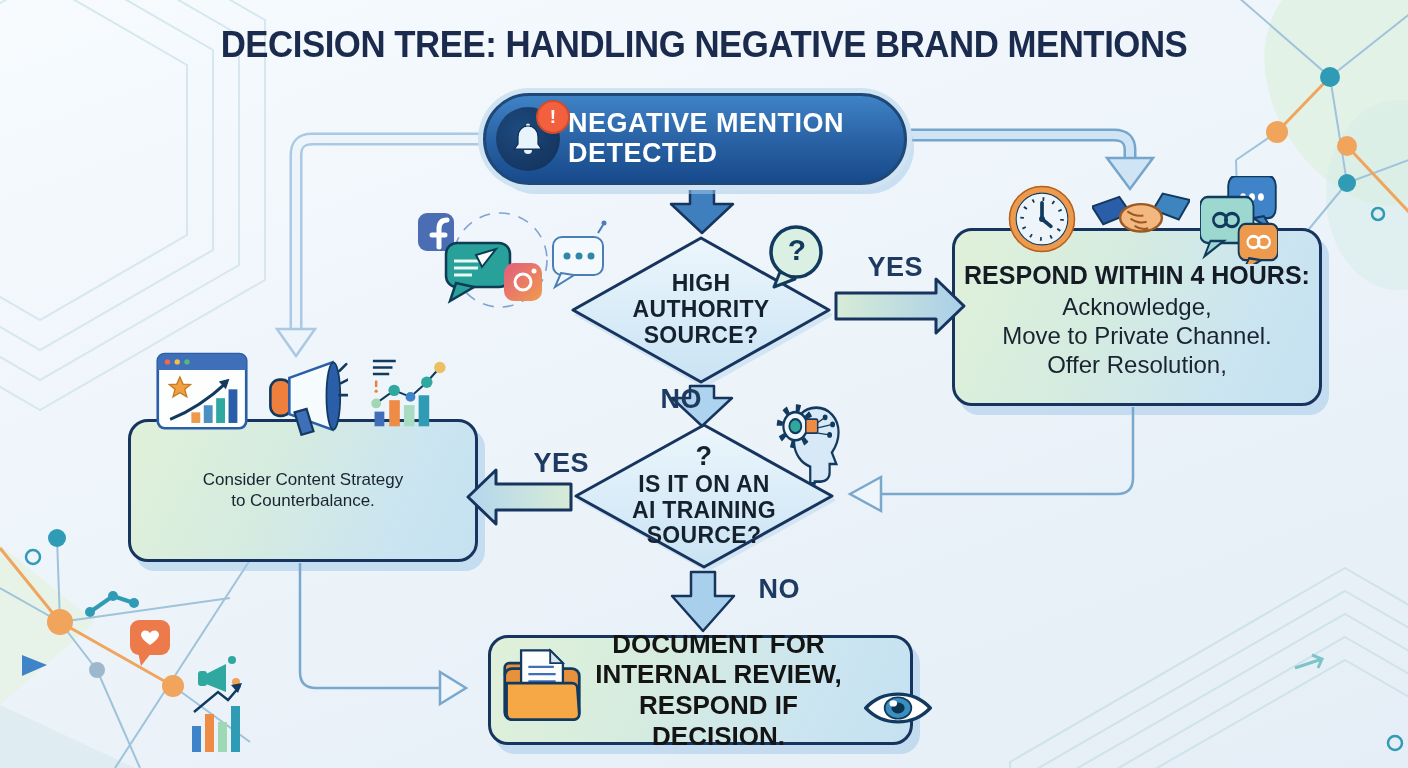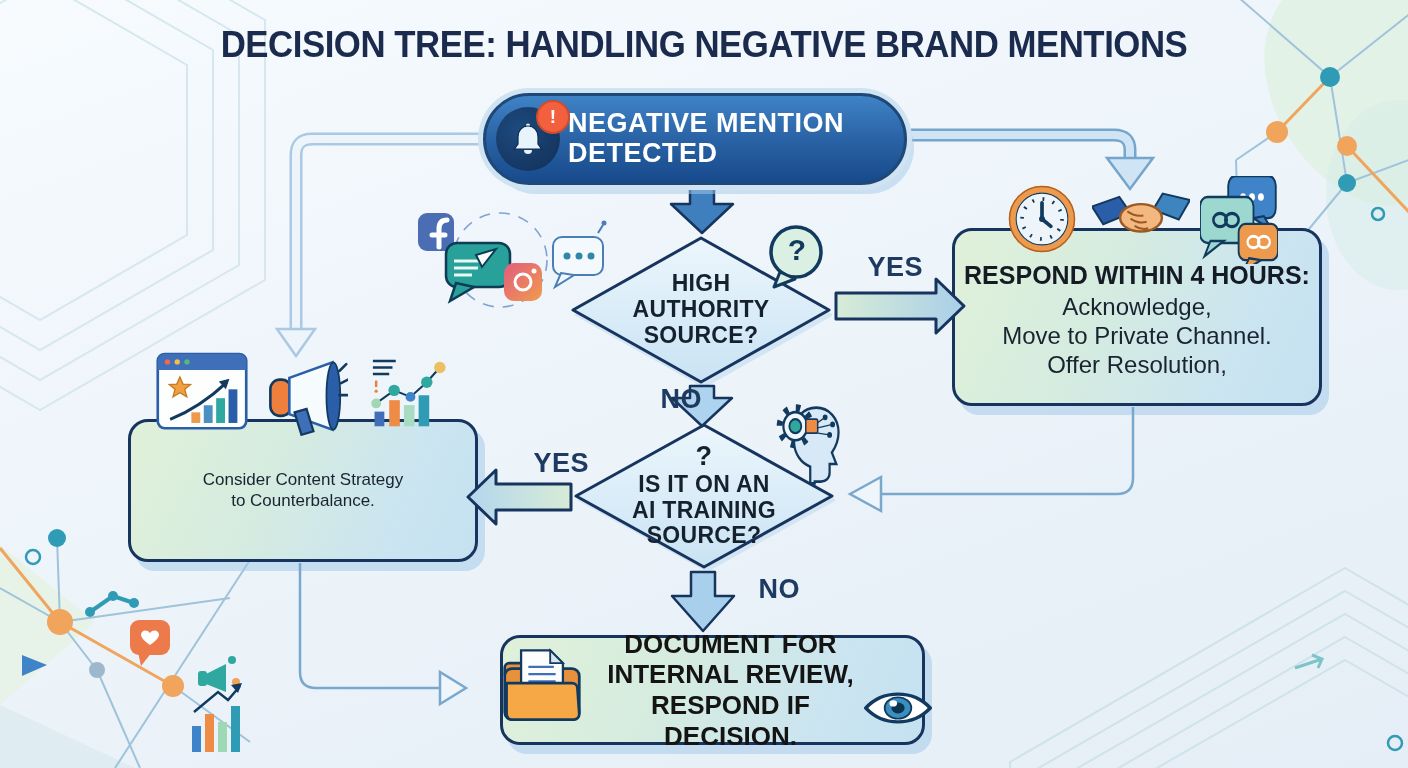--- a/index.html
+++ b/index.html
@@ -42,21 +42,21 @@
   .card{position:absolute;border:3px solid #17345e;border-radius:20px;box-sizing:border-box;
       background:linear-gradient(115deg,#e0f1d9 0%,#d6ecdf 38%,#cae4f1 78%,#c5e1f0 100%);
       box-shadow:7px 9px 0 rgba(165,203,233,.55);
       display:flex;flex-direction:column;justify-content:center;text-align:center;}
   .card-heading{font-weight:800;font-size:25px;color:#141b25;line-height:1.25;}
   .card-line{font-weight:500;font-size:24px;color:#1a2330;line-height:1.22;}
   .card-respond{left:952px;top:228px;width:370px;height:178px;padding-top:6px;}
   .card-prioritize{left:128px;top:419px;width:350px;height:143px;}
   .card-prioritize .card-heading{font-size:26px;}
   .card-prioritize .card-line{font-size:17px;}
-  .card-document{left:488px;top:635px;width:425px;height:110px;padding:0 58px 0 94px;margin-left:12px;}
+  .card-document{left:488px;top:635px;width:425px;height:110px;padding:0 58px 0 94px;}
   .card-document .doc-line{font-weight:800;font-size:26px;color:#141414;line-height:1.18;}
   .q-mark{position:absolute;left:780px;top:233px;width:34px;text-align:center;z-index:5;
       font-size:30px;font-weight:800;color:#123a5e;}
 </style>
 </head>
 <body>
 
 <div class="stage">
 
   <svg class="bg" width="1408" height="768" viewBox="0 0 1408 768">

